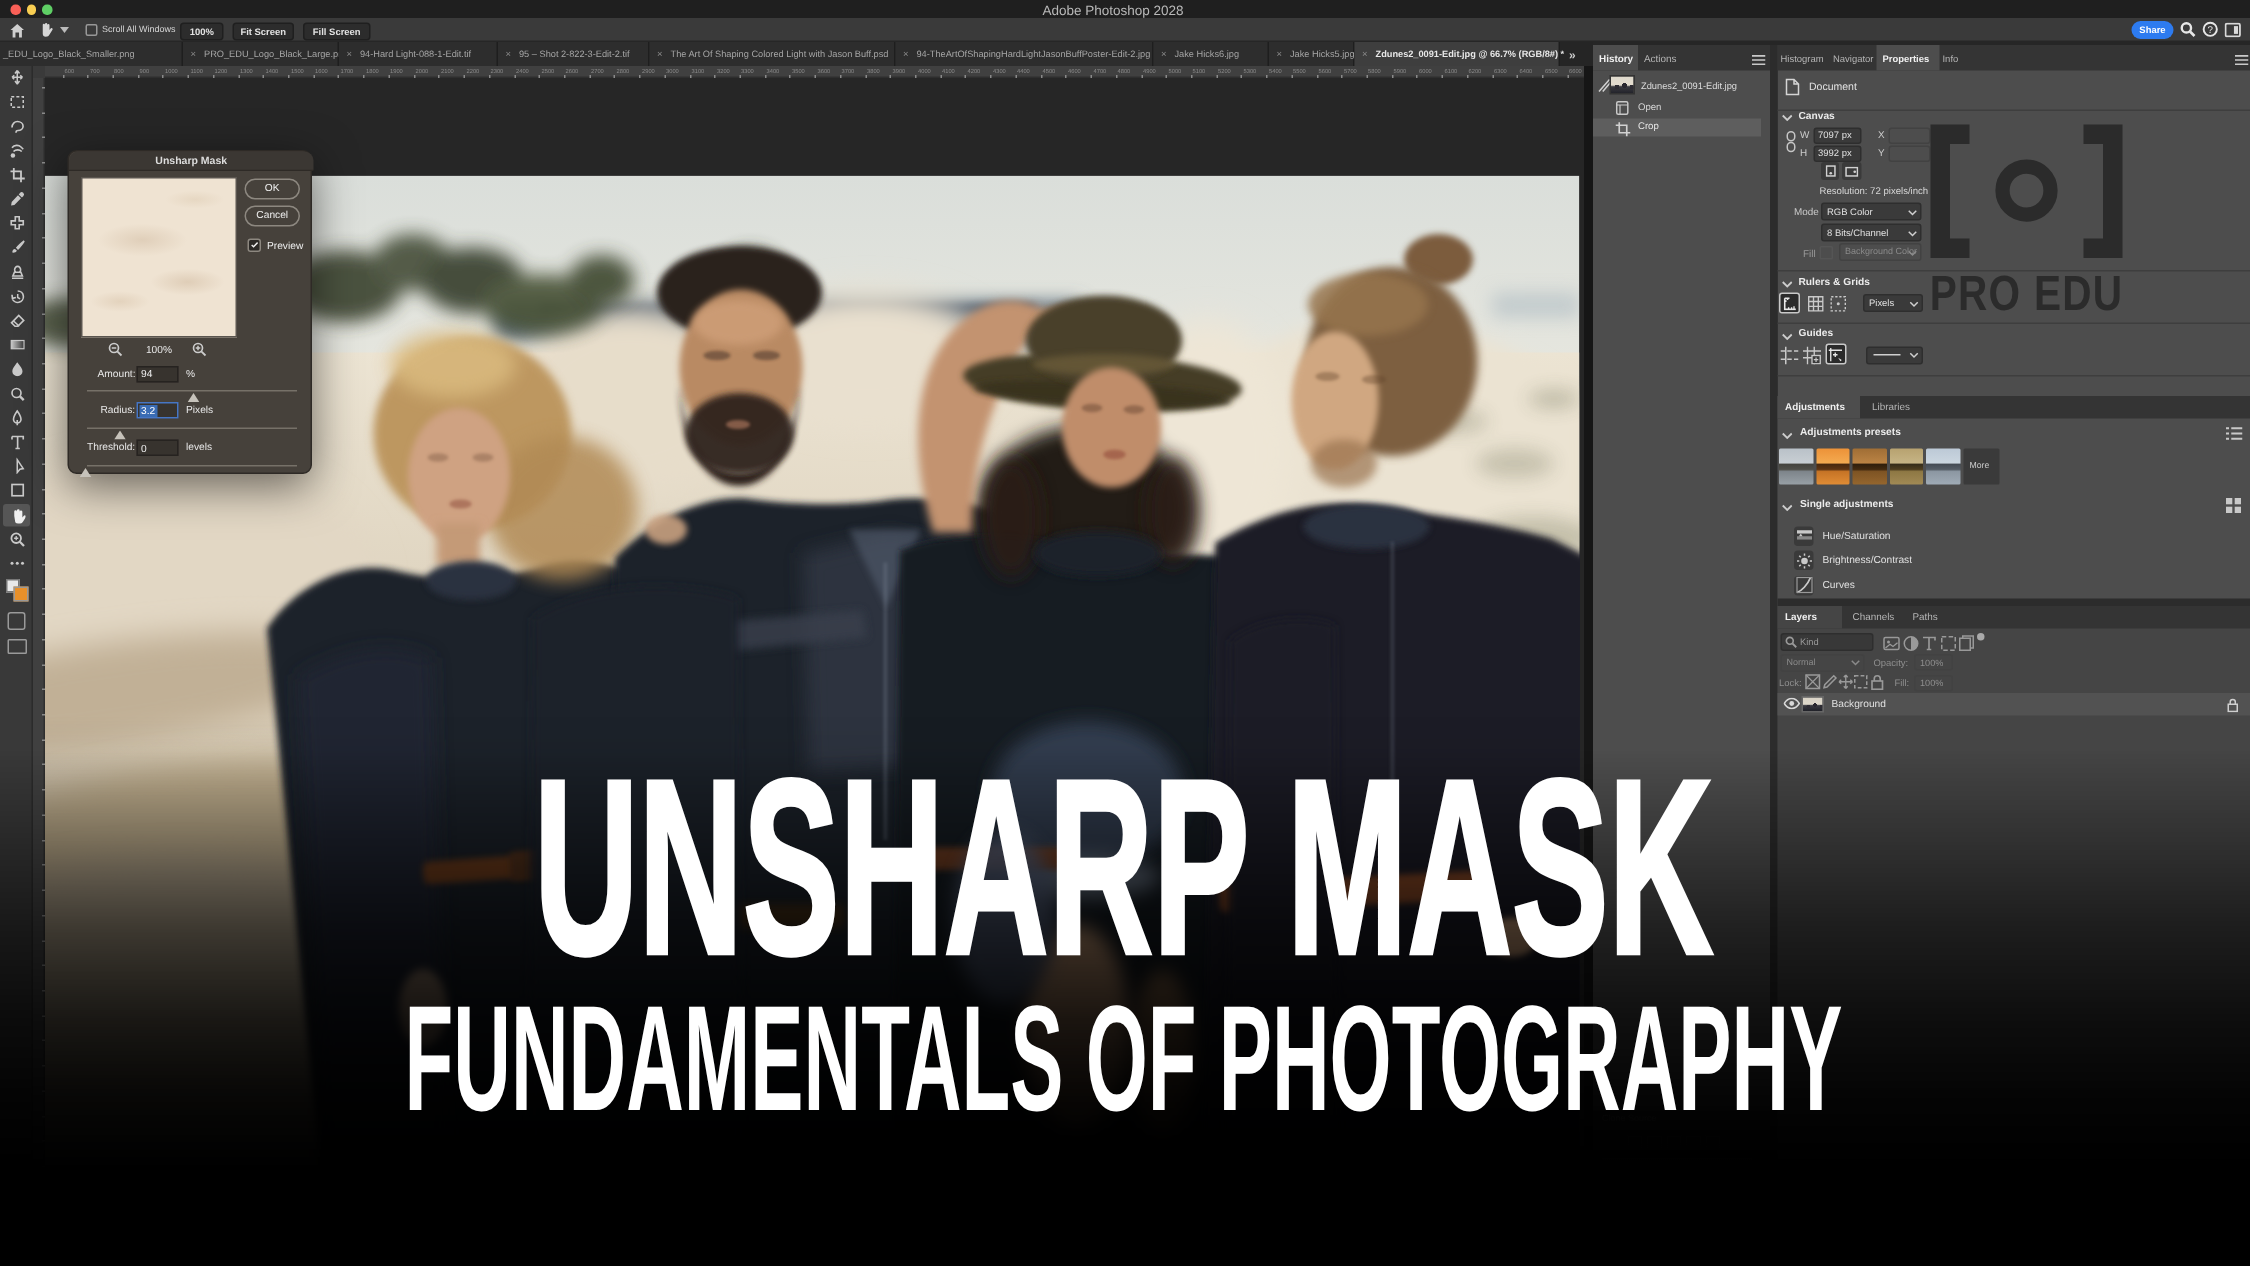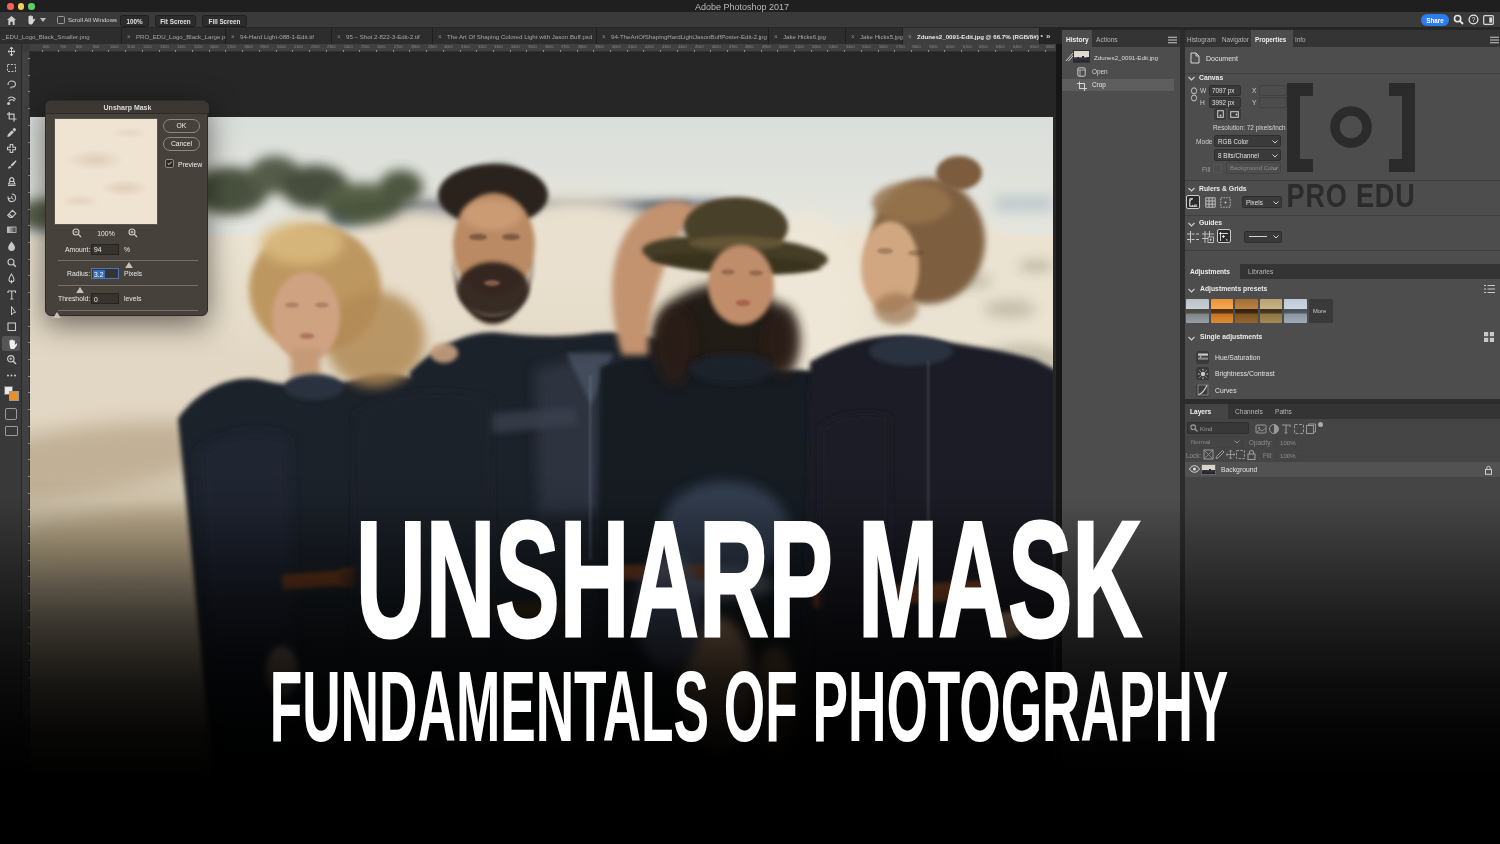--- a/index.html
+++ b/index.html
@@ -4,21 +4,21 @@
 html,body{width:1500px;height:844px;overflow:hidden;background:#000;}
 body{font-family:"Liberation Sans",sans-serif;position:relative;}
 .abs{position:absolute;}
 .tx{position:absolute;white-space:nowrap;}
 </style></head>
 <body>
 <div class="abs" style="left:0;top:0;width:1500px;height:12px;background:#1f1f1f;"></div>
 <div class="abs" style="left:7.0px;top:3px;width:6.5px;height:6.5px;border-radius:50%;background:#f96057;"></div>
 <div class="abs" style="left:17.5px;top:3px;width:6.5px;height:6.5px;border-radius:50%;background:#f8ce52;"></div>
 <div class="abs" style="left:28.0px;top:3px;width:6.5px;height:6.5px;border-radius:50%;background:#5fcf65;"></div>
-<div class="tx" style="left:695px;top:1.5px;font-size:9px;color:#b9b9b9;font-weight:normal;">Adobe Photoshop 2017</div>
+<div class="tx" style="left:695px;top:1.5px;font-size:9px;color:#b9b9b9;font-weight:normal;">Adobe Photoshop 2028</div>
 <div class="abs" style="left:0;top:12px;width:1500px;height:16px;background:#3a3a3a;border-bottom:1px solid #262626;"></div>
 <svg class="abs" style="left:6px;top:15px" width="11" height="11" viewBox="0 0 11 11">
     <path d="M5.5 1 L10 5 H8.6 V10 H6.7 V6.7 H4.3 V10 H2.4 V5 H1 Z" fill="#cfcfcf"></path>
   </svg>
 <svg class="abs" style="left:25px;top:14px" width="12" height="12" viewBox="0 0 24 24">
     <path d="M7 11V5a1.5 1.5 0 0 1 3 0v5V4a1.5 1.5 0 0 1 3 0v6V5.5a1.5 1.5 0 0 1 3 0V12l1.8-2.2a1.4 1.4 0 0 1 2.2 1.7L16 18c-1 2-2.5 3-5 3s-4-1.4-4-4z" fill="#d6d6d6"></path>
   </svg>
 <svg class="abs" style="left:40px;top:18px" width="6" height="5" viewBox="0 0 6 5">
     <path d="M0 0 L6 0 L3 4 Z" fill="#bbb"></path>
   </svg>

